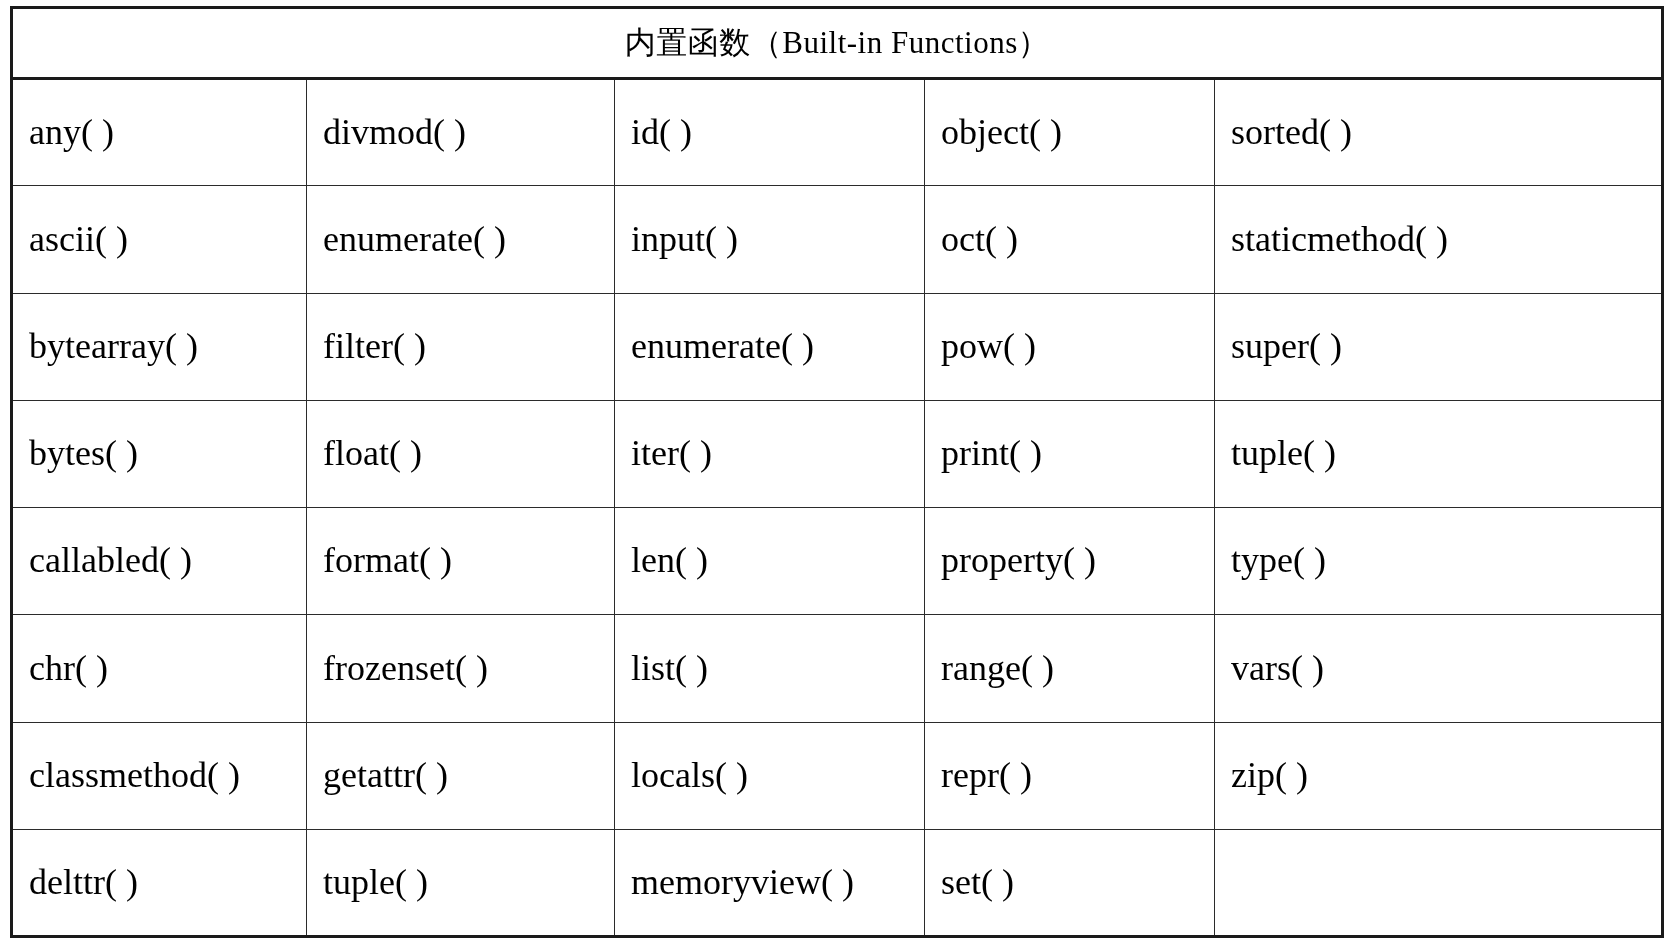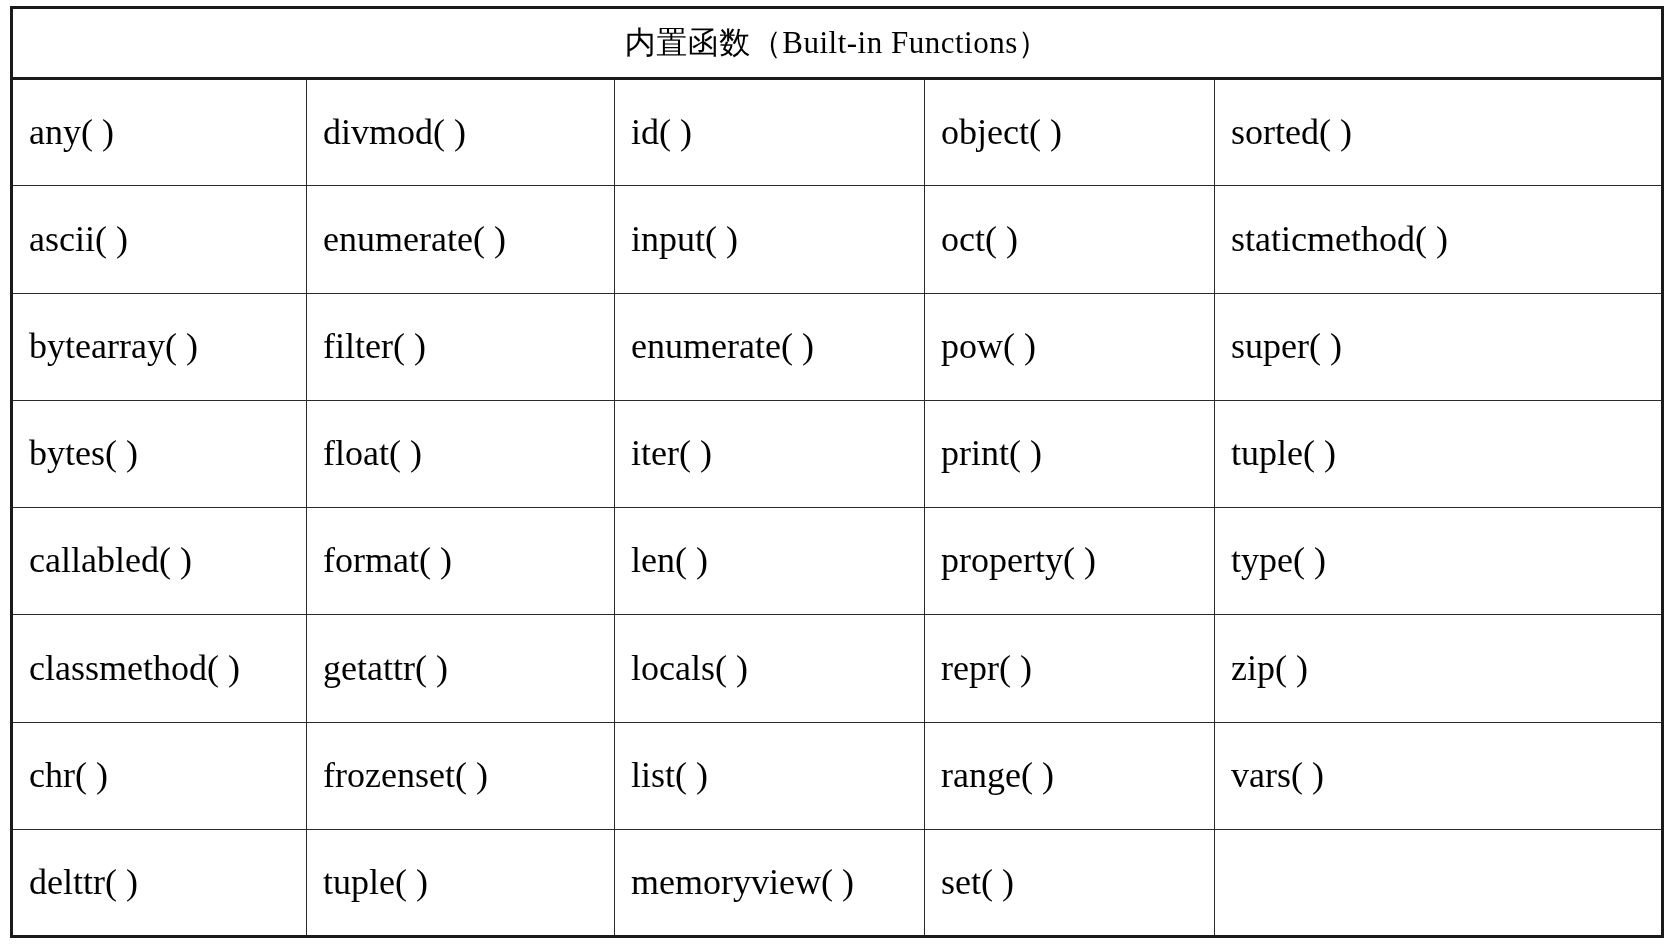--- a/index.html
+++ b/index.html
@@ -122,32 +122,32 @@
             <td class="fn-cell">tuple( )</td>
           </tr>
           <tr class="fn-row">
             <td class="fn-cell">callabled( )</td>
             <td class="fn-cell">format( )</td>
             <td class="fn-cell">len( )</td>
             <td class="fn-cell">property( )</td>
             <td class="fn-cell">type( )</td>
           </tr>
           <tr class="fn-row">
+            <td class="fn-cell">chr( )</td>
+            <td class="fn-cell">frozenset( )</td>
+            <td class="fn-cell">list( )</td>
+            <td class="fn-cell">range( )</td>
+            <td class="fn-cell">vars( )</td>
+          </tr>
+          <tr class="fn-row">
             <td class="fn-cell">classmethod( )</td>
             <td class="fn-cell">getattr( )</td>
             <td class="fn-cell">locals( )</td>
             <td class="fn-cell">repr( )</td>
             <td class="fn-cell">zip( )</td>
-          </tr>
-          <tr class="fn-row">
-            <td class="fn-cell">chr( )</td>
-            <td class="fn-cell">frozenset( )</td>
-            <td class="fn-cell">list( )</td>
-            <td class="fn-cell">range( )</td>
-            <td class="fn-cell">vars( )</td>
           </tr>
           <tr class="fn-row">
             <td class="fn-cell">delttr( )</td>
             <td class="fn-cell">tuple( )</td>
             <td class="fn-cell">memoryview( )</td>
             <td class="fn-cell">set( )</td>
             <td class="fn-cell empty"></td>
           </tr>
         </tbody>
     </table>

